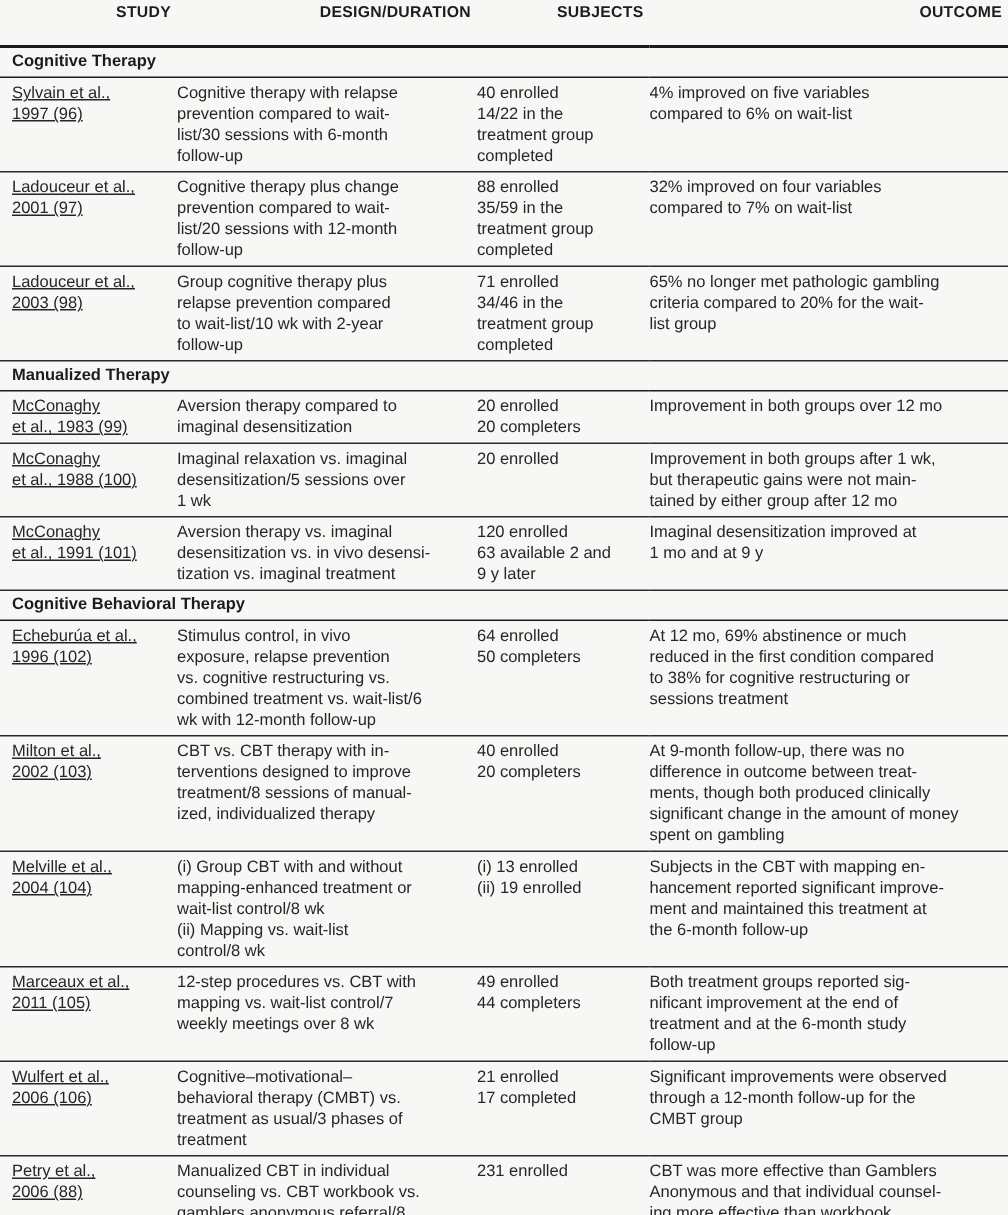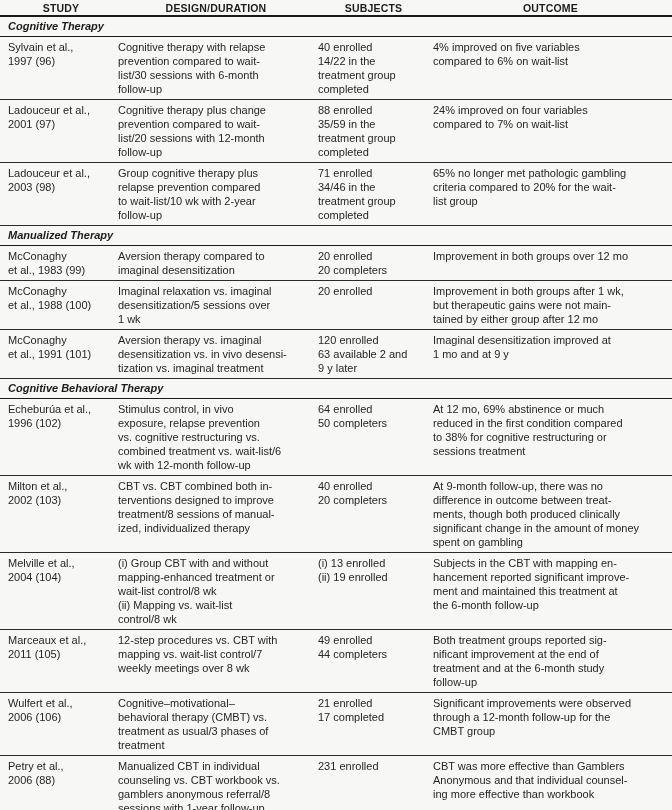--- a/index.html
+++ b/index.html
@@ -20,49 +20,48 @@
     border-collapse: collapse;
     table-layout: fixed;
     width: 672px;
   }
   table.study-table col.c-study    { width: 118px; }
   table.study-table col.c-design   { width: 200px; }
   table.study-table col.c-subjects { width: 115px; }
   table.study-table col.c-outcome  { width: 239px; }
 
   thead th {
-    text-align: center;
+    text-align: right;
     vertical-align: bottom;
     font-size: 10.5px;
     font-weight: bold;
     letter-spacing: 0.2px;
     color: #1c1c1c;
-    padding: 2px 4px 1px 0;
+    padding: 2px 4px 16px 0;
     border-bottom: 2px solid #1b1b1b;
   }
   thead th:first-child { padding-left: 8px; }
 
   tr.section-row td {
     font-size: 11px;
     font-weight: bold;
     color: #1c1c1c;
     padding: 3px 0 3px 8px;
     border-bottom: 1.5px solid #1b1b1b;
     line-height: 13px;
-    font-style: italic;
   }
   tr.data-row td {
     vertical-align: top;
     font-size: 11px;
     line-height: 14px;
     color: #262626;
     padding: 3px 6px 3px 0;
     border-bottom: 1px solid #2a2a2a;
   }
-  tr.data-row td:first-child { padding-left: 8px; }
+  tr.data-row td:first-child { padding-left: 8px; text-decoration: underline; }
   tr.data-row:last-child td,
   table.study-table { border-bottom: 2px solid #1b1b1b; }
 
   .cell-line { white-space: normal; }
 </style>
 </head>
 <body>
 
 <div class="page">
   <table class="study-table">
@@ -118,21 +117,21 @@
             <div class="cell-line">list/20 sessions with 12-month</div>
             <div class="cell-line">follow-up</div>
           </td>
           <td>
             <div class="cell-line">88 enrolled</div>
             <div class="cell-line">35/59 in the</div>
             <div class="cell-line">treatment group</div>
             <div class="cell-line">completed</div>
           </td>
           <td>
-            <div class="cell-line">24% improved on four variables</div>
+            <div class="cell-line">32% improved on four variables</div>
             <div class="cell-line">compared to 7% on wait-list</div>
           </td>
         </tr>
         <tr class="data-row">
           <td>
             <div class="cell-line">Ladouceur et al.,</div>
             <div class="cell-line">2003 (98)</div>
           </td>
           <td>
             <div class="cell-line">Group cognitive therapy plus</div>
@@ -236,21 +235,21 @@
             <div class="cell-line">to 38% for cognitive restructuring or</div>
             <div class="cell-line">sessions treatment</div>
           </td>
         </tr>
         <tr class="data-row">
           <td>
             <div class="cell-line">Milton et al.,</div>
             <div class="cell-line">2002 (103)</div>
           </td>
           <td>
-            <div class="cell-line">CBT vs. CBT combined both in-</div>
+            <div class="cell-line">CBT vs. CBT therapy with in-</div>
             <div class="cell-line">terventions designed to improve</div>
             <div class="cell-line">treatment/8 sessions of manual-</div>
             <div class="cell-line">ized, individualized therapy</div>
           </td>
           <td>
             <div class="cell-line">40 enrolled</div>
             <div class="cell-line">20 completers</div>
           </td>
           <td>
             <div class="cell-line">At 9-month follow-up, there was no</div>

